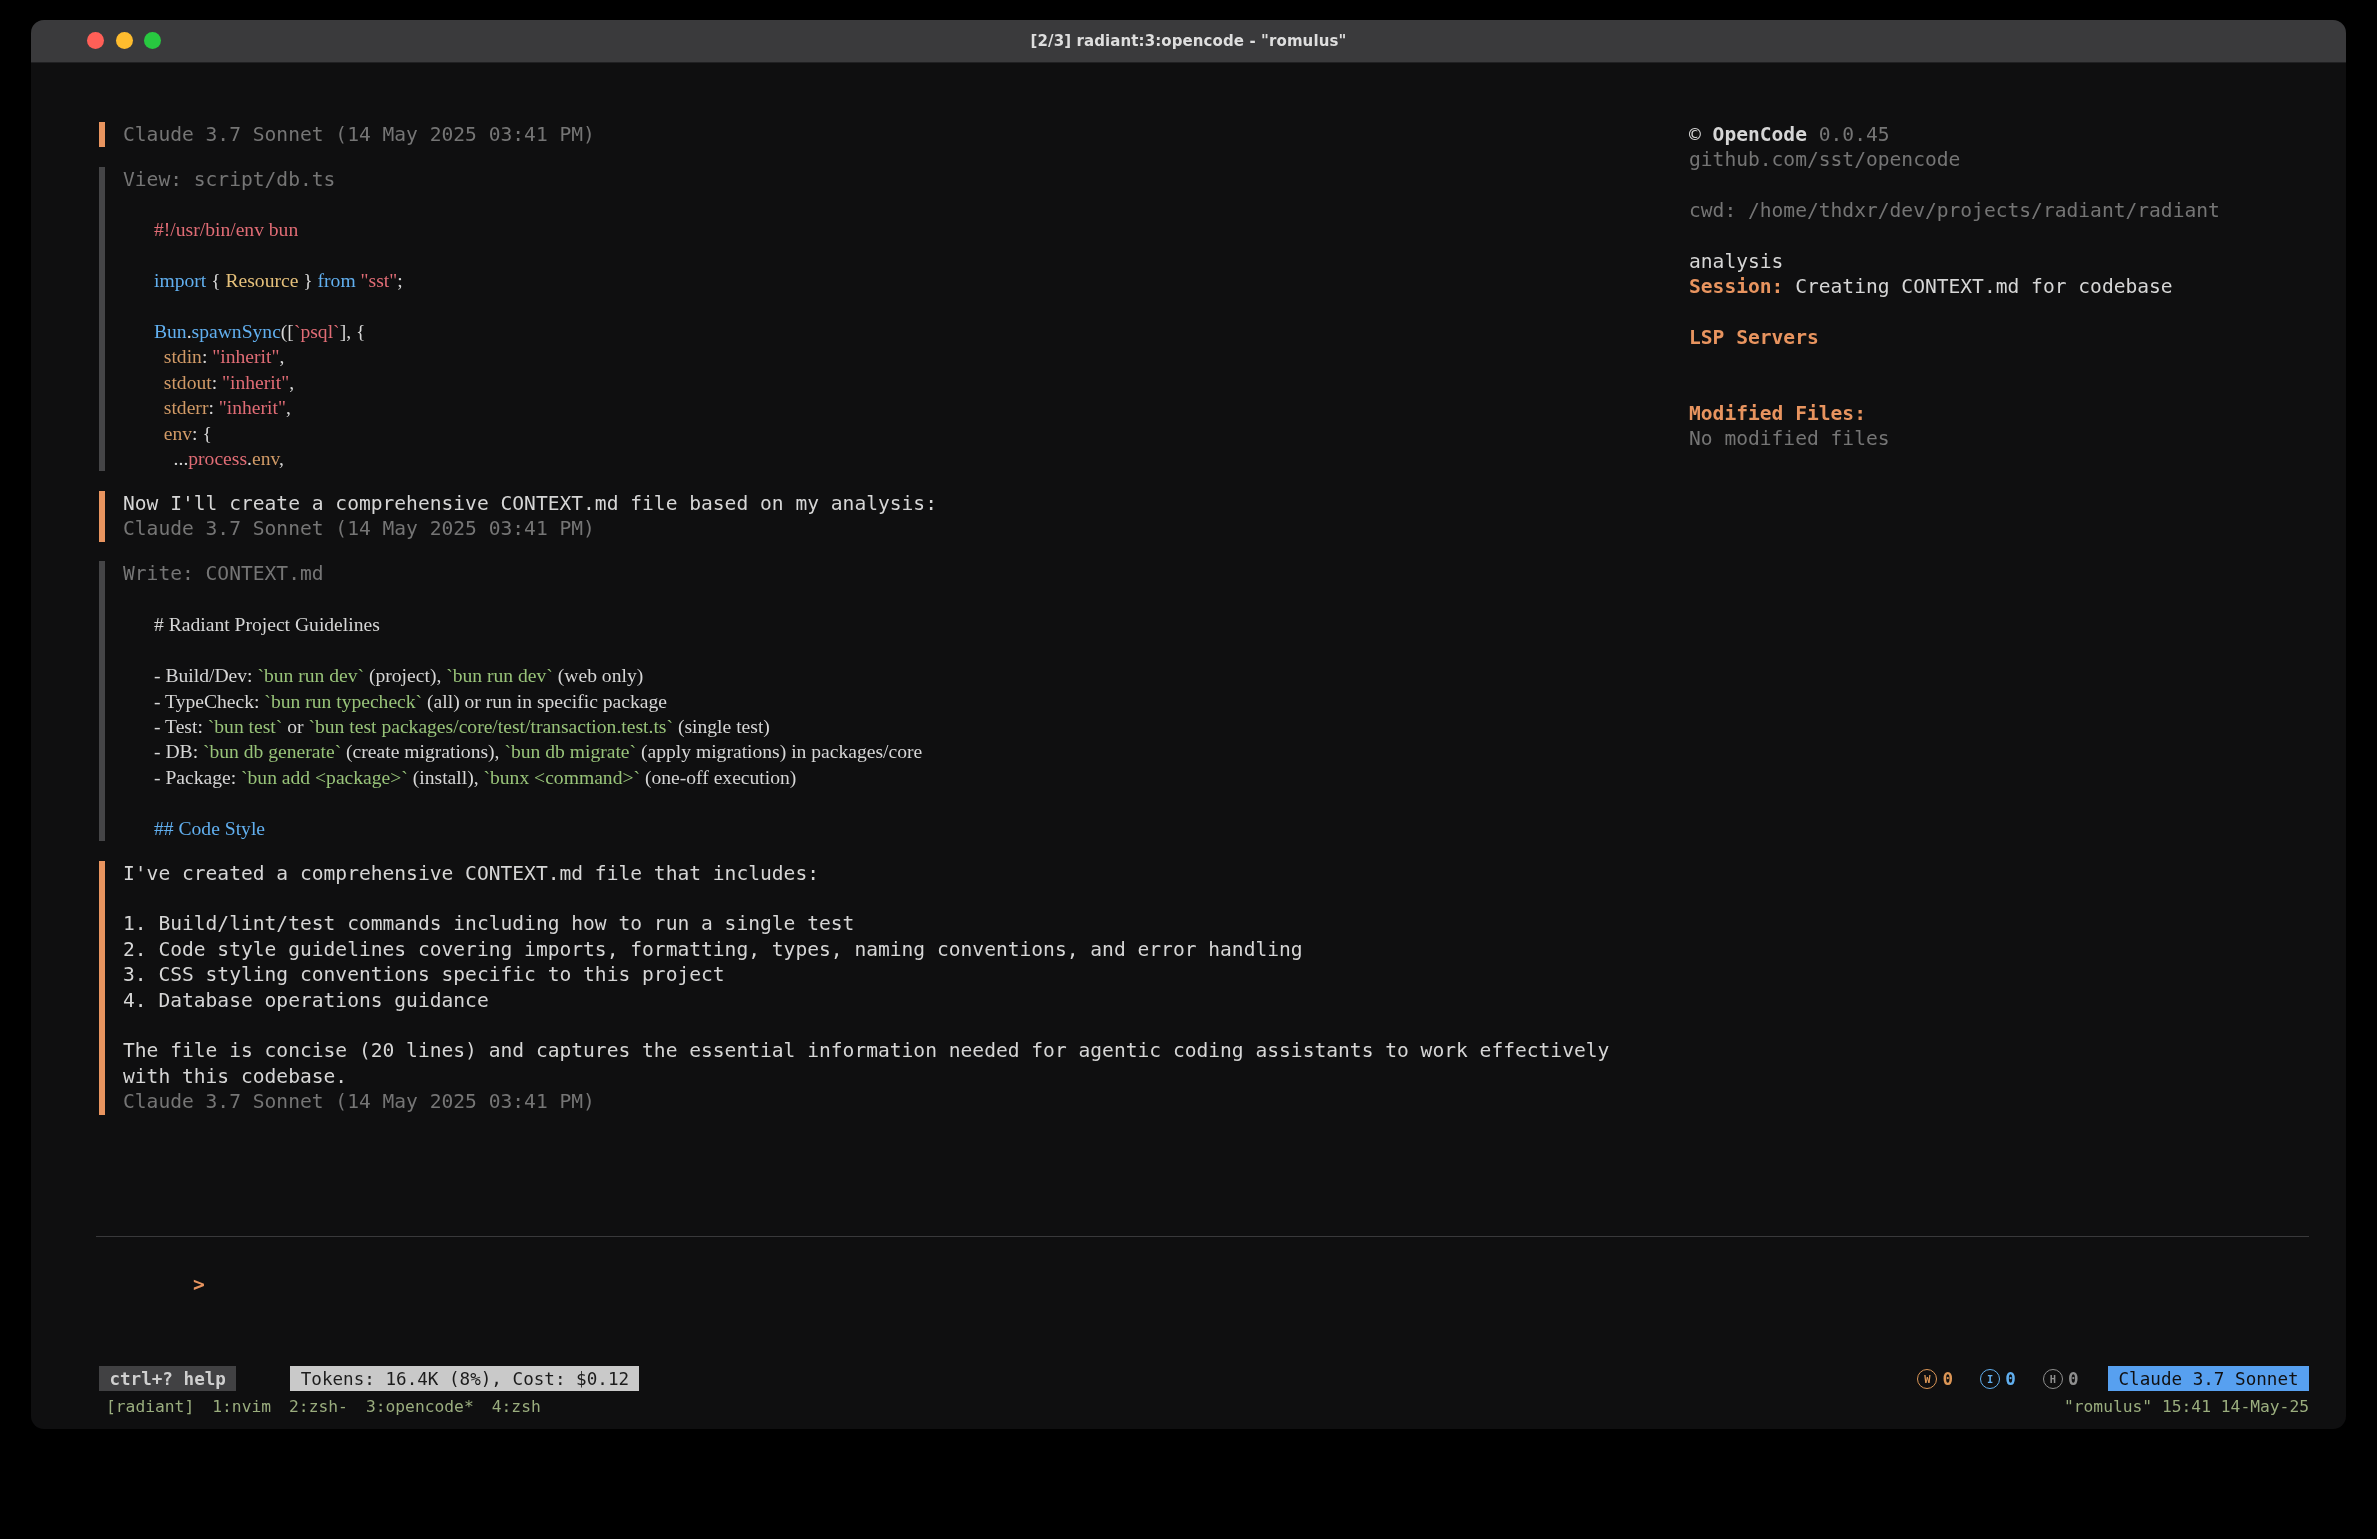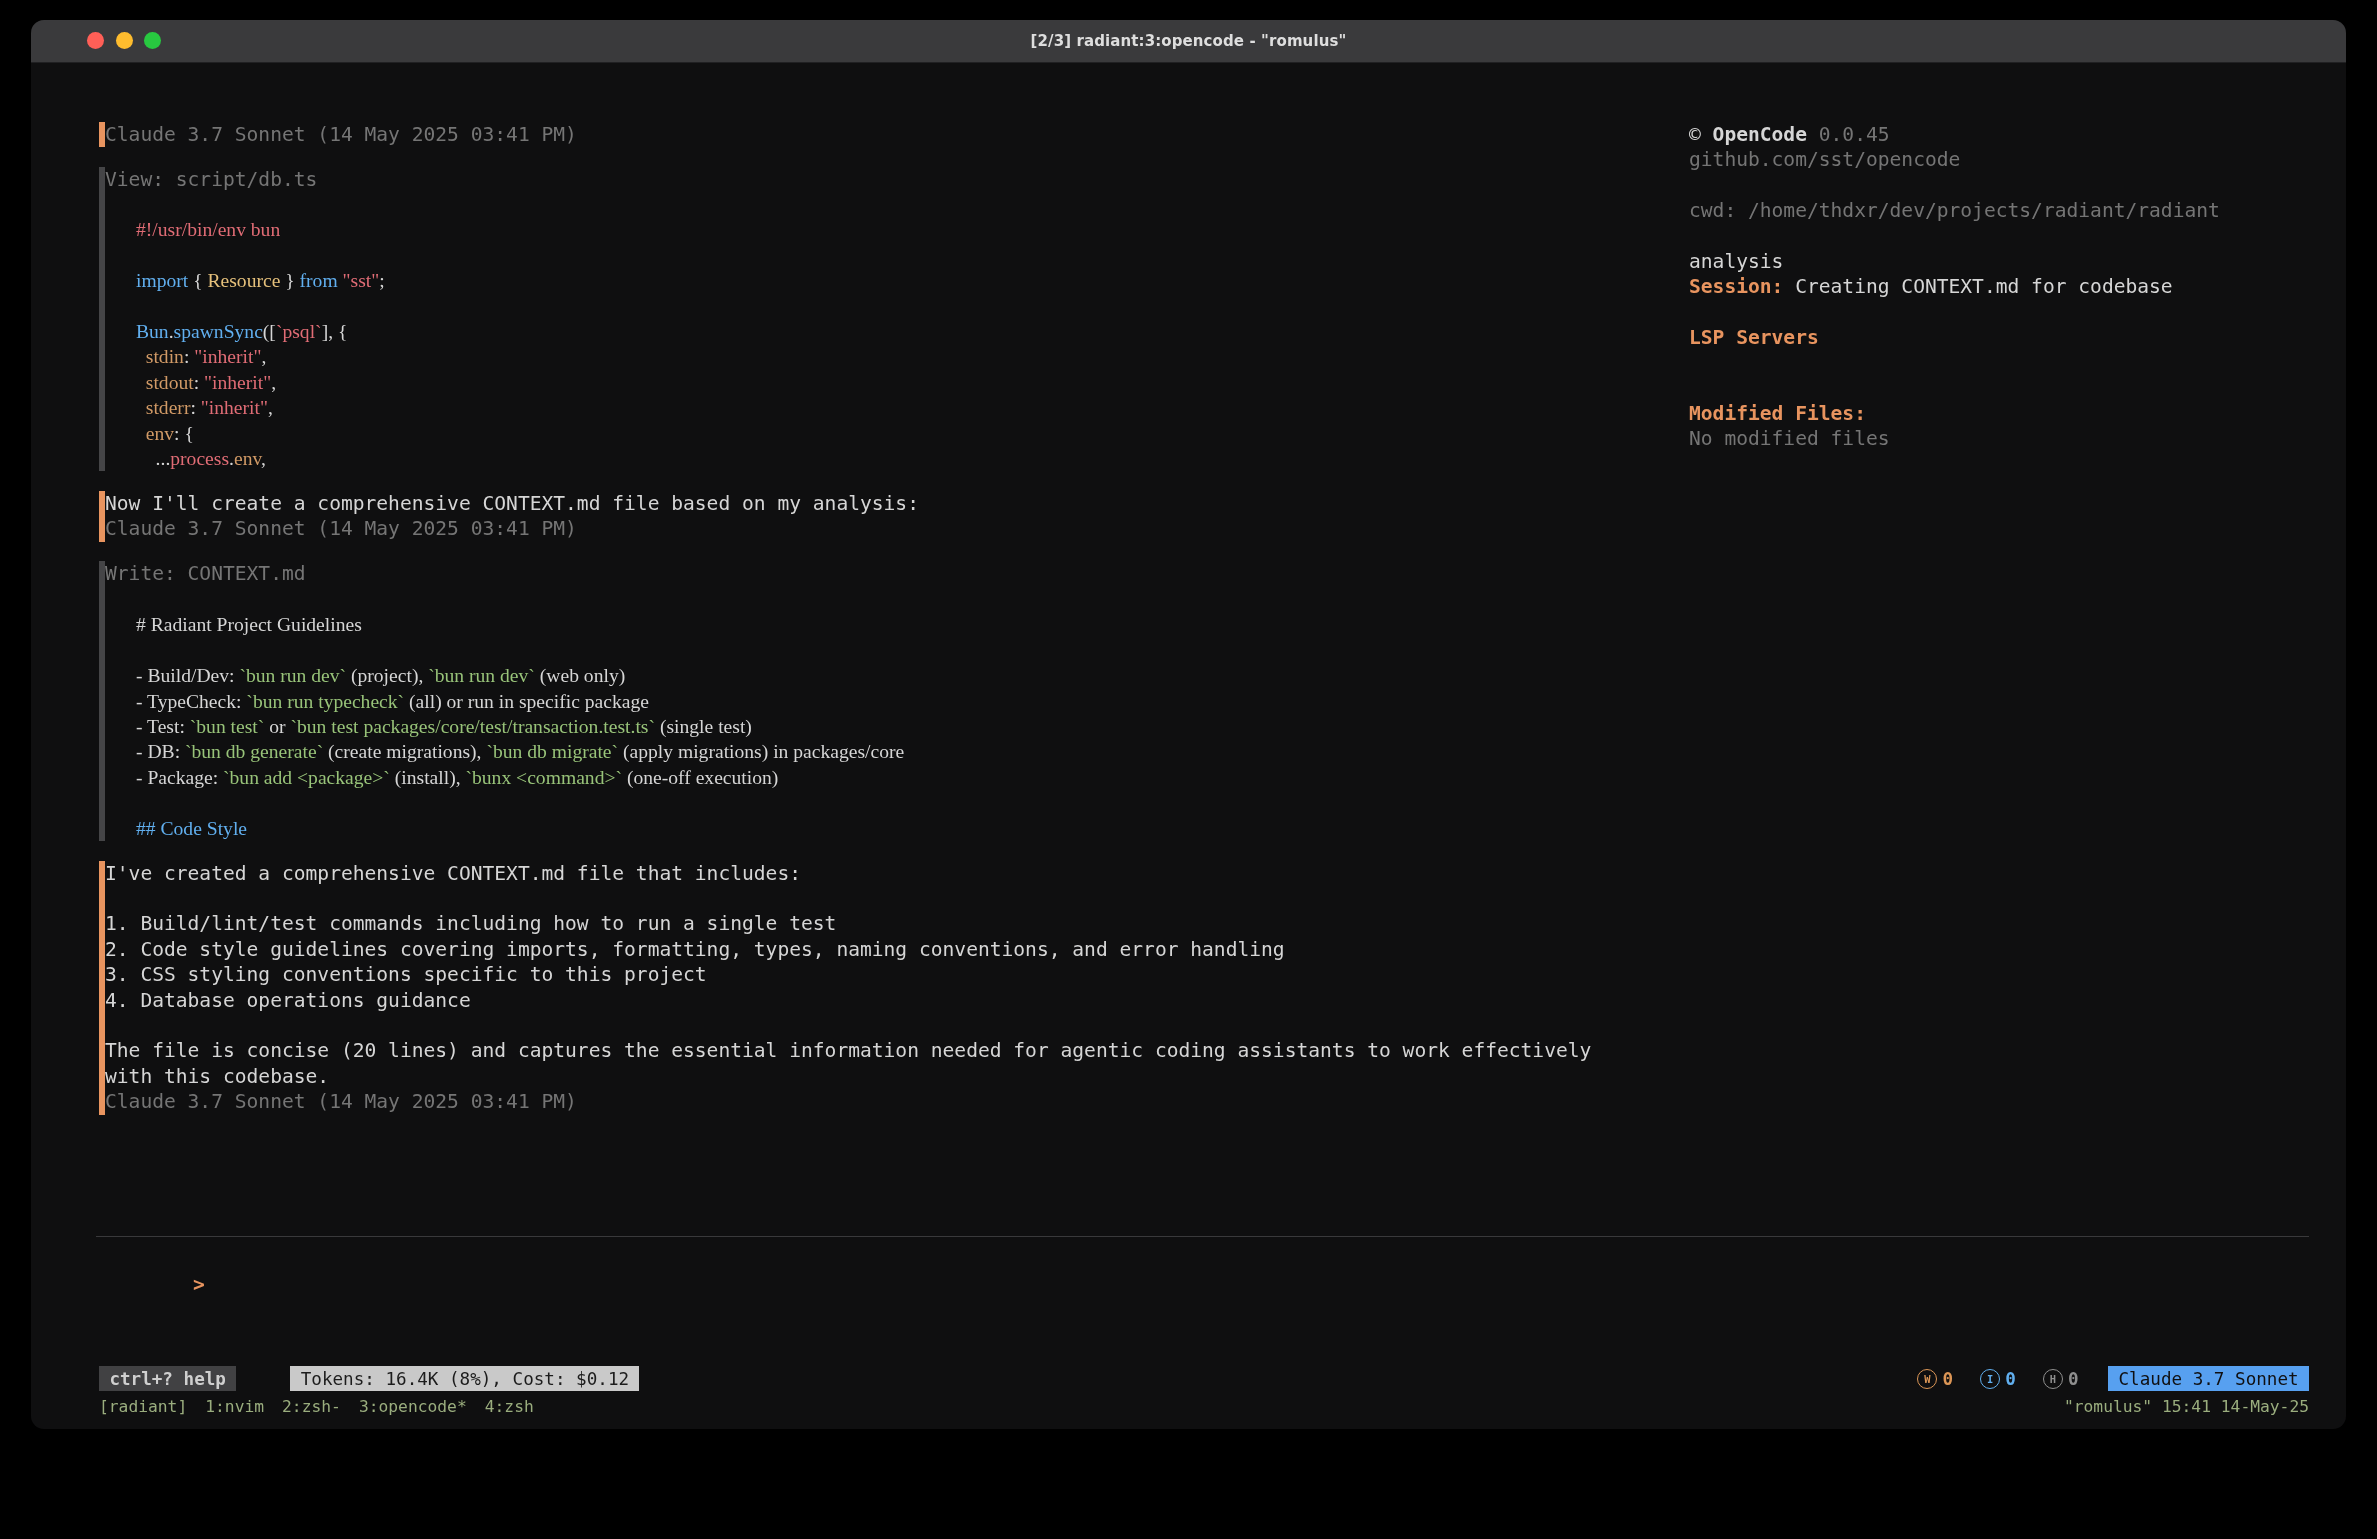--- a/index.html
+++ b/index.html
@@ -43,21 +43,21 @@
   .c-fg{color:var(--fg);}
   .c-gray{color:var(--gray);}
   .c-accent{color:var(--accent);}
   .c-blue{color:var(--blue);}
   .c-green{color:var(--green);}
   .c-red{color:var(--red);}
   .c-orange{color:var(--orange);}
   .c-yellow{color:var(--yellow);}
 
   .chat{position:absolute;left:68px;top:60px;}
-  .msg{border-left:6.5px solid var(--bar-gray);margin-bottom:19.6px;}
+  .msg{border-left:6.5px solid var(--bar-gray);padding-left:18px;margin-bottom:19.6px;}
   .msg.accent{border-left-color:var(--accent);}
   .tool-body{padding-left:31px;font-family:Liberation Serif, serif;}
 
   .sidebar{position:absolute;left:1658px;top:60px;width:652px;}
 
   .helpline{position:absolute;left:68px;top:1143px;}
 
   .editor{
     position:absolute;left:65px;right:37px;top:1174px;height:124px;
     border-top:1.3px solid #39393b;
@@ -84,21 +84,21 @@
     display:inline-flex;align-items:center;justify-content:center;
     font-size:10.4px;font-weight:bold;
   }
   .chip-model{background:var(--model-blue);color:#101012;margin-left:9px;}
 
   .tmuxbar{
     position:absolute;left:68px;right:37px;top:1334px;height:22px;
     display:flex;align-items:center;justify-content:space-between;
     color:var(--tmux-green);font-size:16.3px;
   }
-  .tmux-left{display:inline-flex;gap:18px;white-space:pre;}
+  .tmux-left{display:inline-flex;gap:18px;white-space:pre;margin-left:7px;}
   .tmux-right{white-space:pre;}
 </style>
 </head>
 <body>
 
 <div class="window">
 
   <div class="titlebar">
     <div class="lights">
       <span class="light red"></span>

